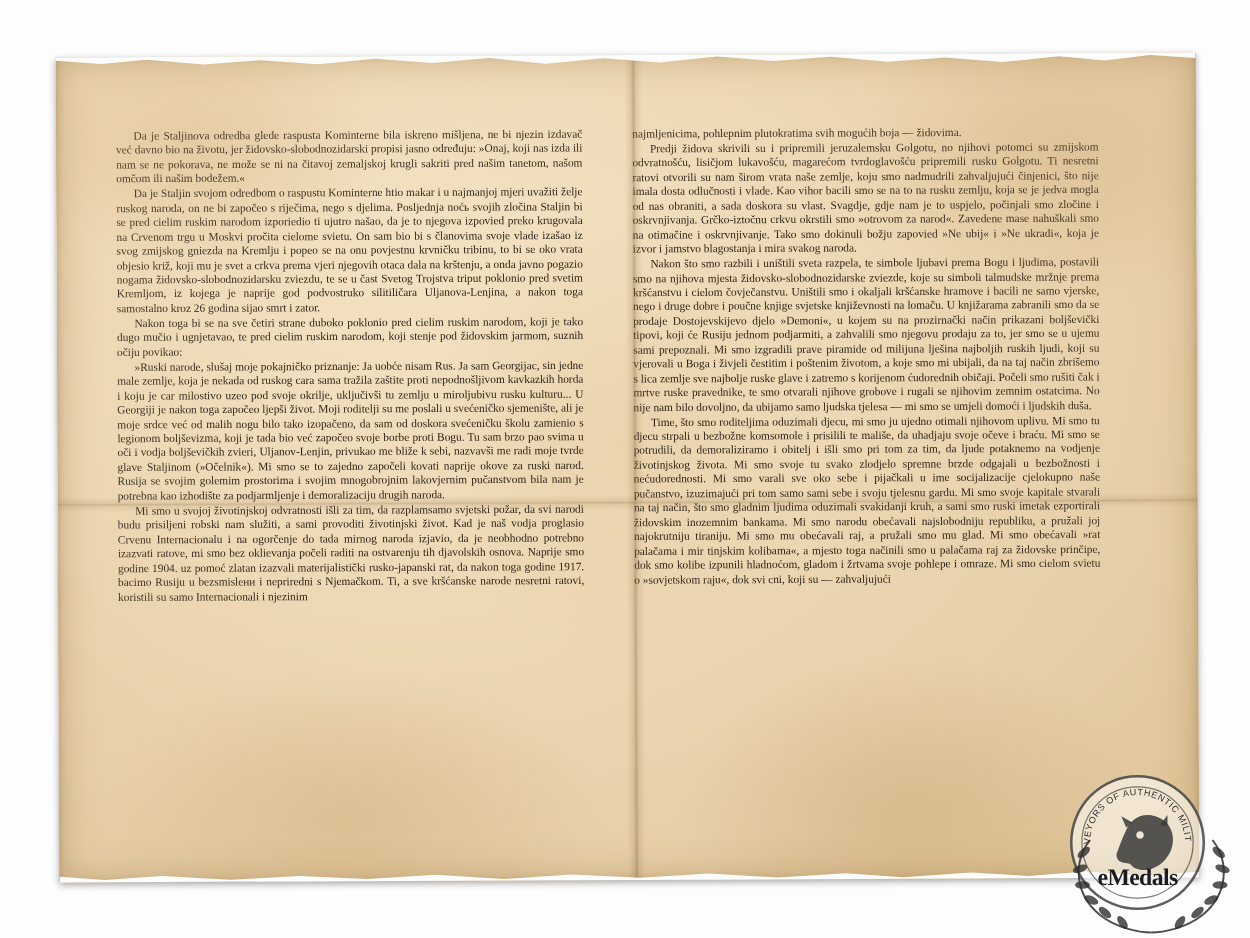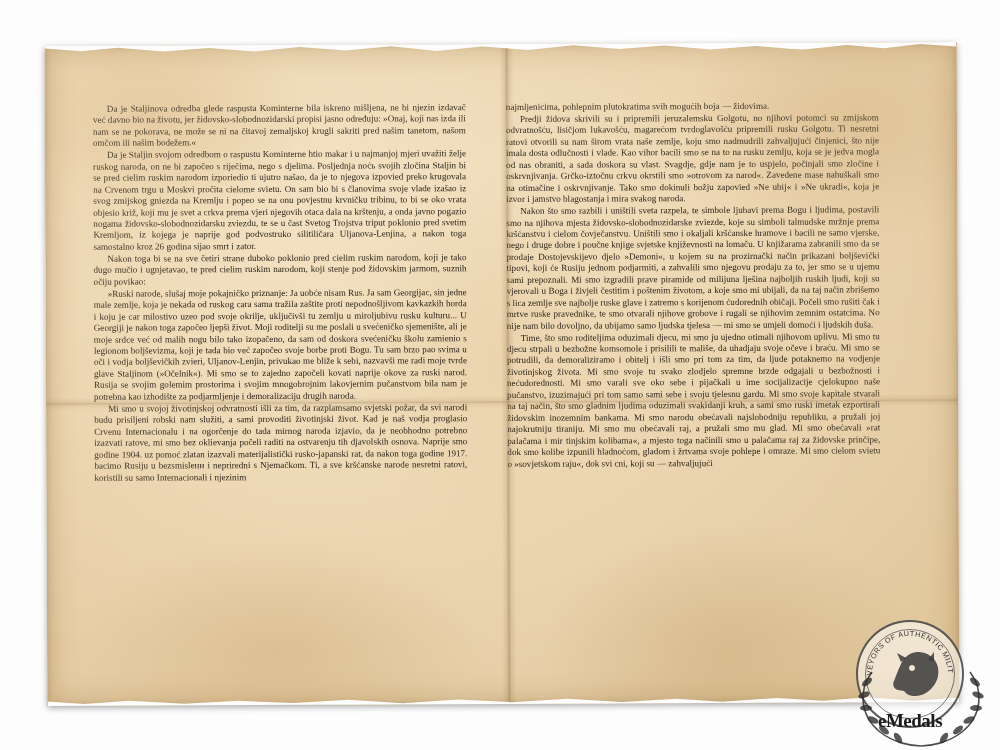--- a/index.html
+++ b/index.html
@@ -189,21 +189,21 @@
   #logo .wreath {
     position: absolute;
     left: 2px;
     top: 44px;
     width: 142px;
     height: 84px;
   }
   #logo .brand {
     position: absolute;
     left: 30px;
-    bottom: 16px;
+    bottom: 34px;
     font-family: "Liberation Serif", serif;
     font-size: 19px;
     font-weight: bold;
     color: #1c1c1c;
     letter-spacing: -0.5px;
   }
 </style>
 </head>
 <body>
 

